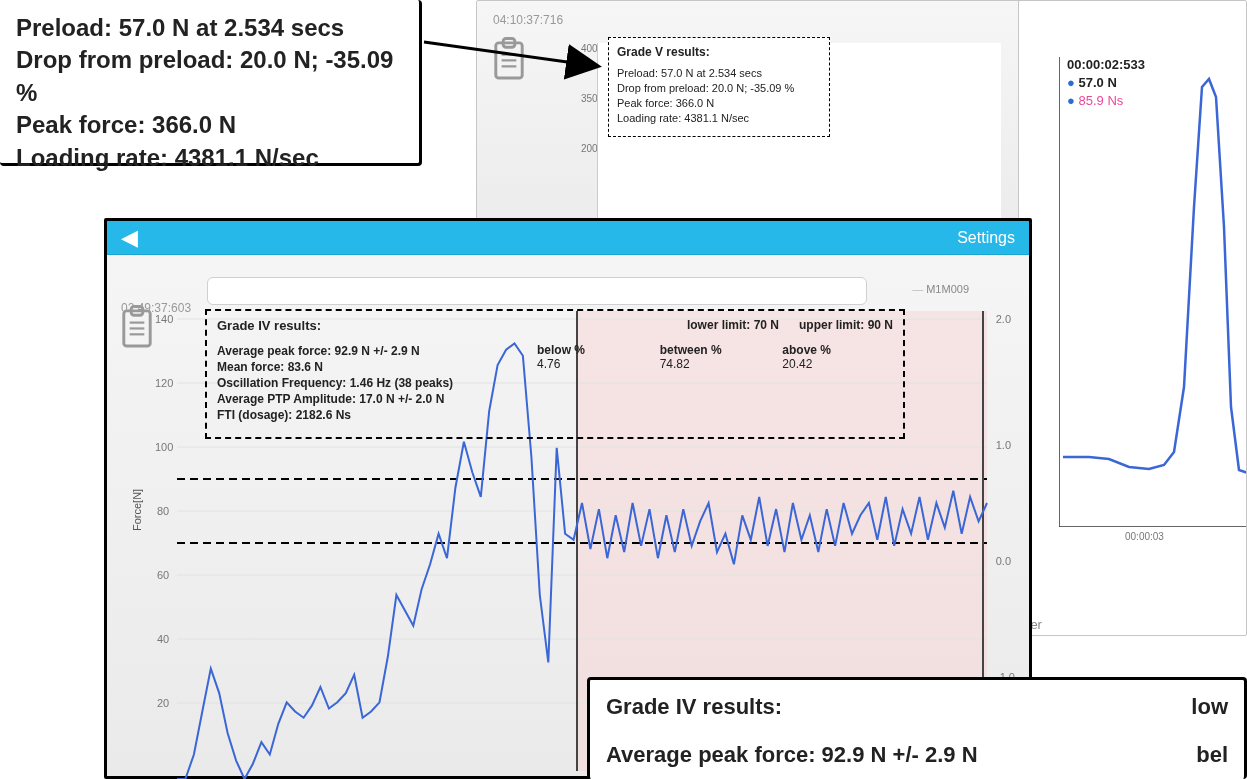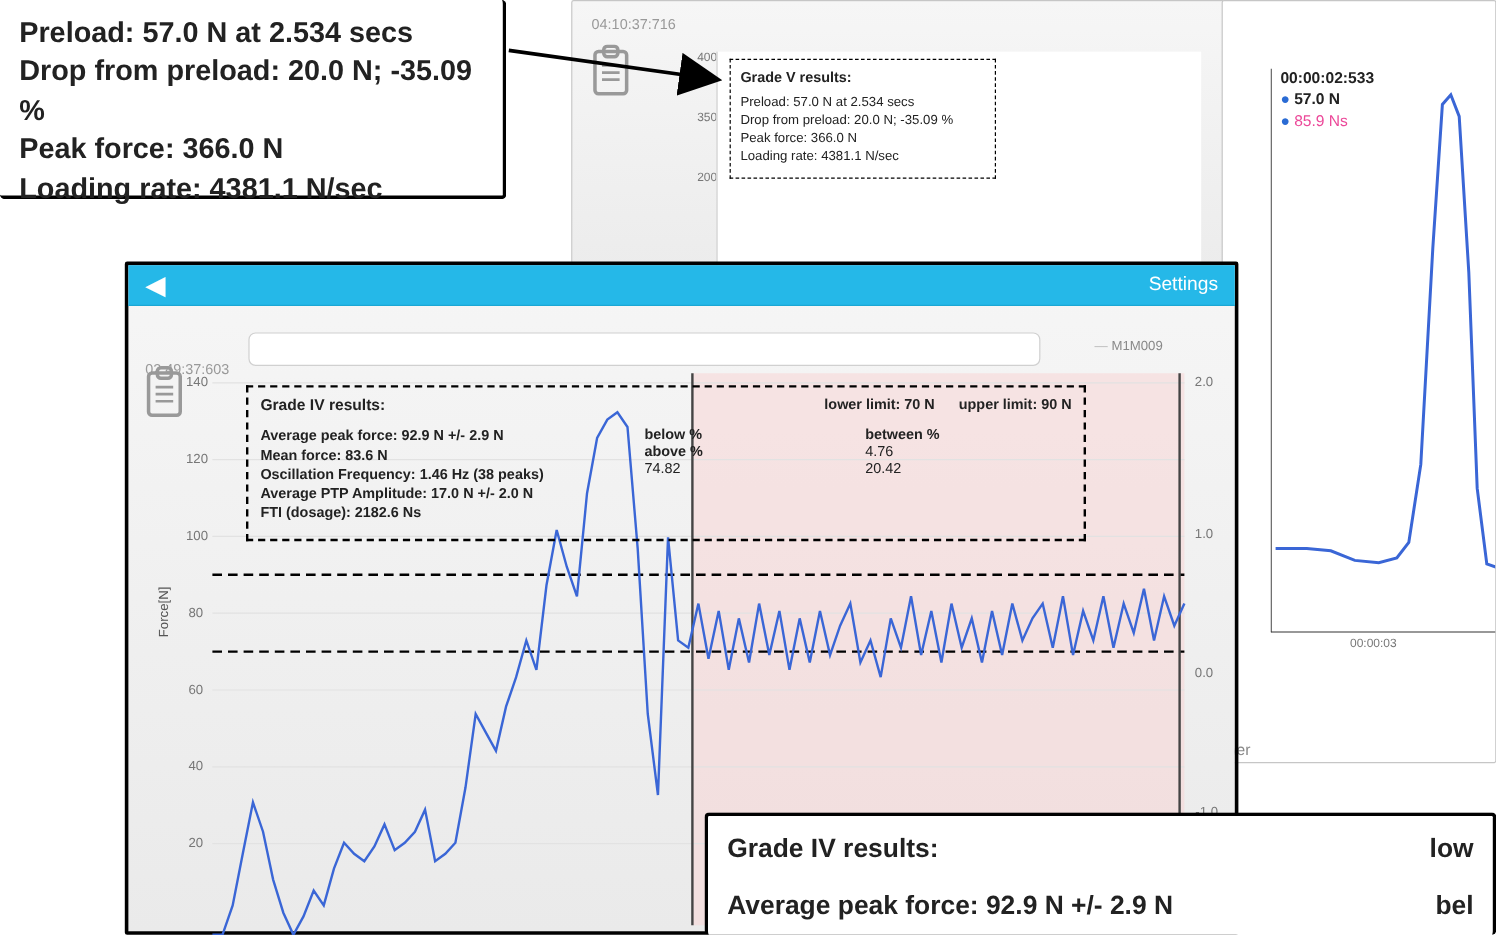--- a/index.html
+++ b/index.html
@@ -8,21 +8,21 @@
   .callout-small{font-size:22px;}
   .panel{position:absolute;border:1px solid #c6c6c6;border-radius:2px;background:linear-gradient(#f6f6f6,#eaeaea);}
   .topbar{height:34px;background:#25b8e8;color:#fff;display:flex;align-items:center;justify-content:center;font-size:17px;font-weight:500;border-bottom:1px solid #1ba7d4;position:relative;}
   .topbar .back{position:absolute;left:14px;font-size:22px;cursor:pointer;}
   .topbar .settings{position:absolute;right:14px;font-size:16px;cursor:pointer;}
   .ts{font-size:12px;color:#999;}
   .clip{width:36px;height:44px;display:inline-block;}
   .clip svg{width:100%;height:100%;}
   .searchbar{height:28px;border:1px solid #d0d0d0;border-radius:6px;background:#fff;}
   .legend{font-size:11px;color:#888;text-align:right;}
-  .dashbox{position:absolute;border:1px dashed #000;border-style:dashed;margin-top:12px;}
+  .dashbox{position:absolute;border:1px dashed #000;border-style:dashed;}
   .dashbox .ln{font-size:12px;font-weight:700;line-height:1.35;}
   .dashbox .ln.sm{font-weight:400;font-size:11px;}
   .smallchart-ctrl{font-family:Arial;font-size:20px;color:#333;}
   .smallchart-ctrl span{display:inline-block;width:30px;text-align:center;cursor:pointer;}
 </style>
 </head>
 <body>
 
 <div class="panel" style="left:476px;top:0;width:556px;height:270px;overflow:hidden;">
   <div style="position:absolute;left:16px;top:12px;" class="ts">04:10:37:716</div>
@@ -160,21 +160,21 @@
       </div>
       <div style="height:8px"></div>
       <div style="display:flex;">
         <div style="flex:0 0 320px;">
           <div class="ln" style="font-size:12px">Average peak force: 92.9 N +/- 2.9 N</div>
           <div class="ln" style="font-size:12px">Mean force: 83.6 N</div>
           <div class="ln" style="font-size:12px">Oscillation Frequency: 1.46 Hz (38 peaks)</div>
           <div class="ln" style="font-size:12px">Average PTP Amplitude: 17.0 N +/- 2.0 N</div>
           <div class="ln" style="font-size:12px">FTI (dosage): 2182.6 Ns</div>
         </div>
-        <div style="flex:1;display:grid;grid-template-columns:repeat(2,1fr);font-size:12px;font-weight:700;column-gap:12px;align-content:start;">
+        <div style="flex:1;display:grid;grid-template-columns:repeat(3,1fr);font-size:12px;font-weight:700;column-gap:12px;align-content:start;">
           <div>below %</div>
           <div>between %</div>
           <div>above %</div>
           <div style="font-weight:400">4.76</div>
           <div style="font-weight:400">74.82</div>
           <div style="font-weight:400">20.42</div>
         </div>
       </div>
     </div>
   </div>

